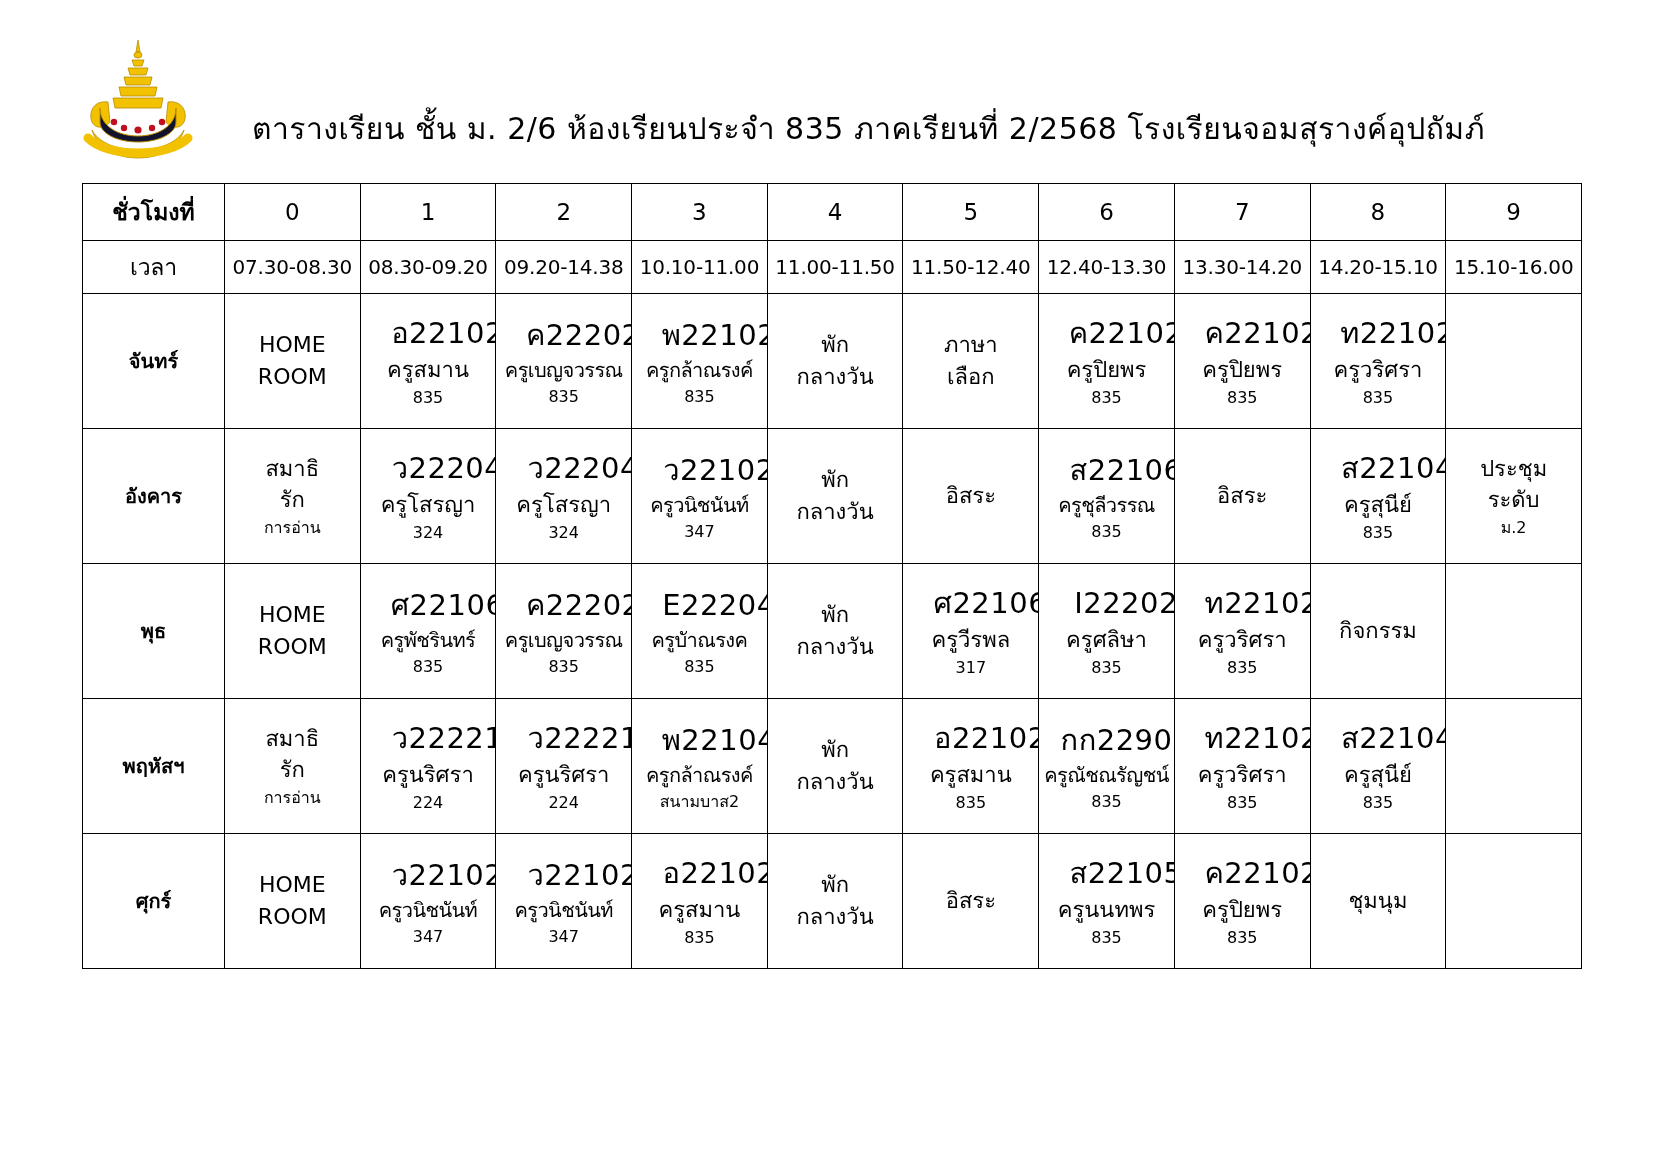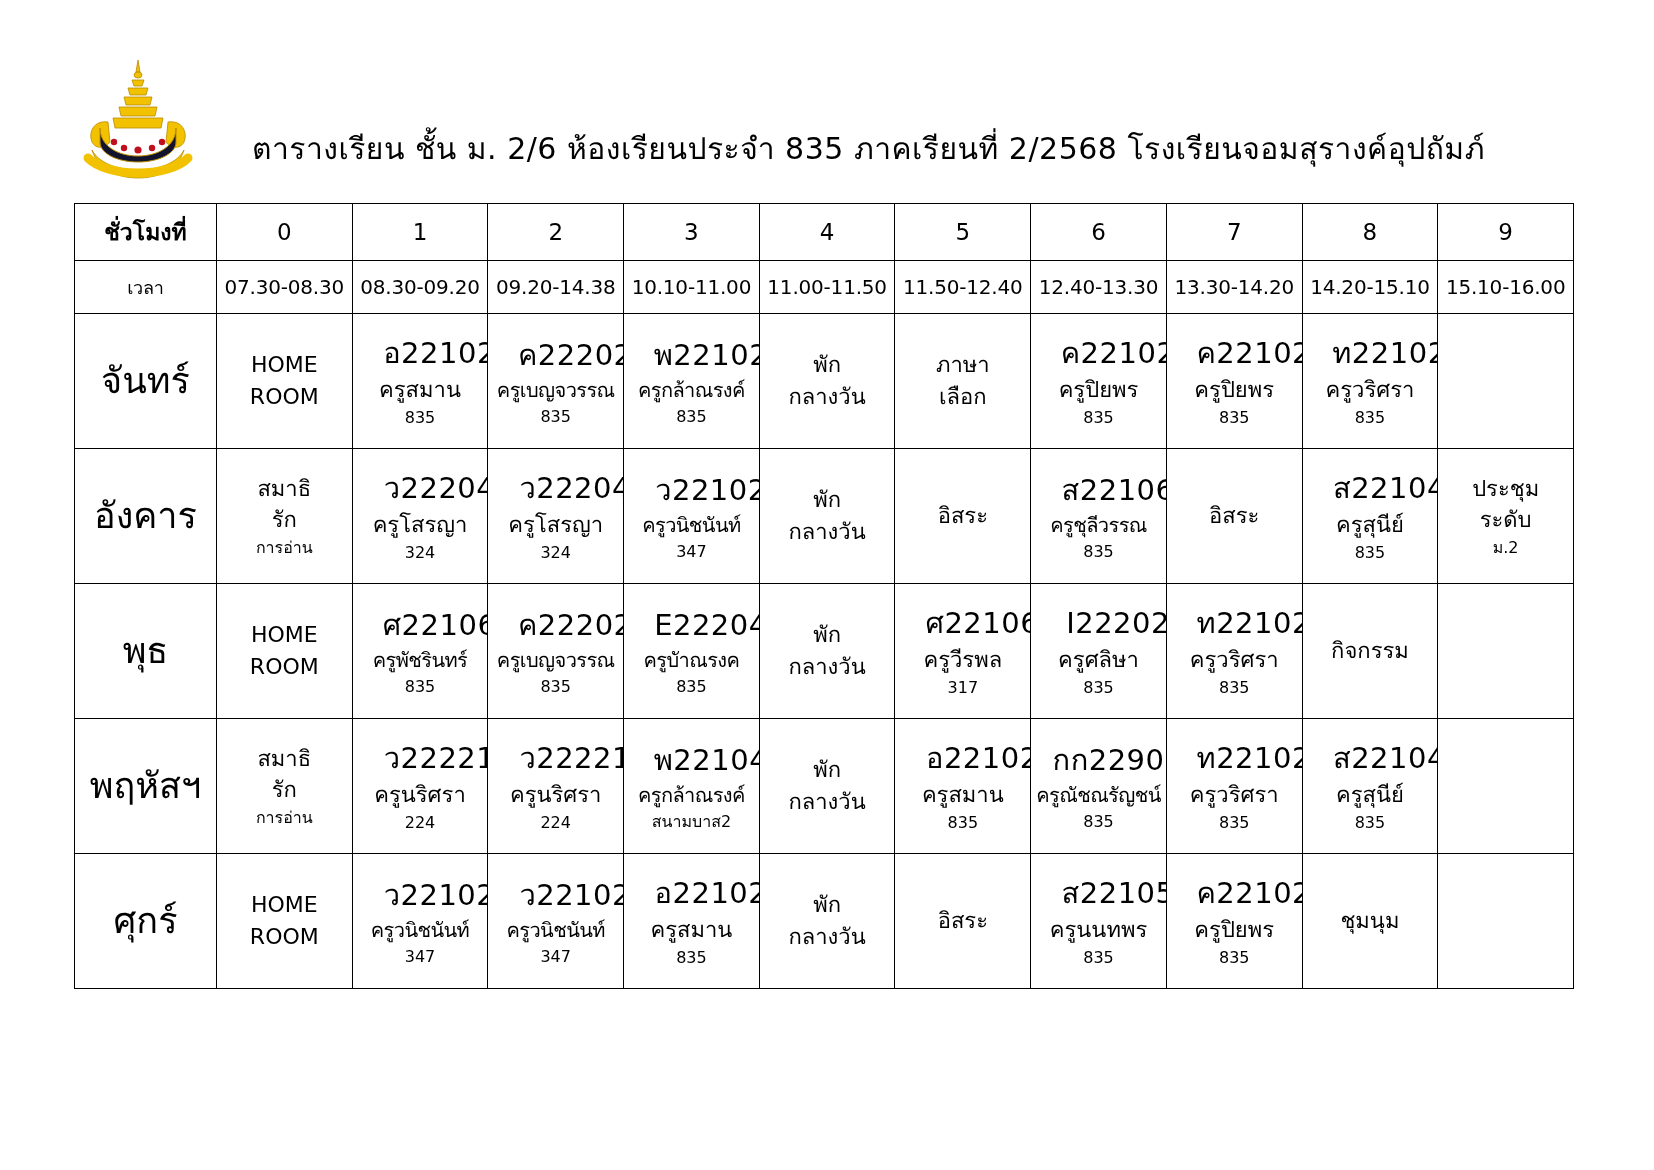--- a/index.html
+++ b/index.html
@@ -21,21 +21,20 @@
   .sheet {
     position: relative;
     width: 1654px;
     height: 1170px;
     box-sizing: border-box;
   }
 
   .header {
     position: relative;
     height: 176px;
-    margin-top: 20px;
   }
 
   .emblem {
     position: absolute;
     left: 78px;
     top: 38px;
     width: 120px;
     height: 122px;
   }
 
@@ -45,21 +44,21 @@
     top: 112px;
     font-size: 30px;
     letter-spacing: 0.5px;
     white-space: nowrap;
     line-height: 1.1;
   }
 
   
   .grid-wrap {
     position: absolute;
-    left: 74px;
+    left: 82px;
     top: 183px;
     width: 1256px;
   }
 
   table.timetable {
     border-collapse: collapse;
     table-layout: fixed;
     width: 1500px;
     background: #fff;
   }
@@ -86,32 +85,32 @@
     font-size: 23px;
     font-weight: bold;
   }
 
   tr.row-time td {
     height: 48px;
     font-size: 20px;
     letter-spacing: -0.2px;
   }
   tr.row-time td.day-label {
-    font-size: 18px;
+    font-size: 23px;
   }
 
   tr.row-day td {
     height: 130px;
     font-size: 22px;
     line-height: 1.42;
   }
 
   tr.row-day td.day-label {
-    font-size: 36px;
-    font-weight: normal;
+    font-size: 20px;
+    font-weight: bold;
   }
 
   .cell-lines {
     display: flex;
     flex-direction: column;
     justify-content: center;
     align-items: center;
     height: 100%;
     line-height: 1.45;
   }

